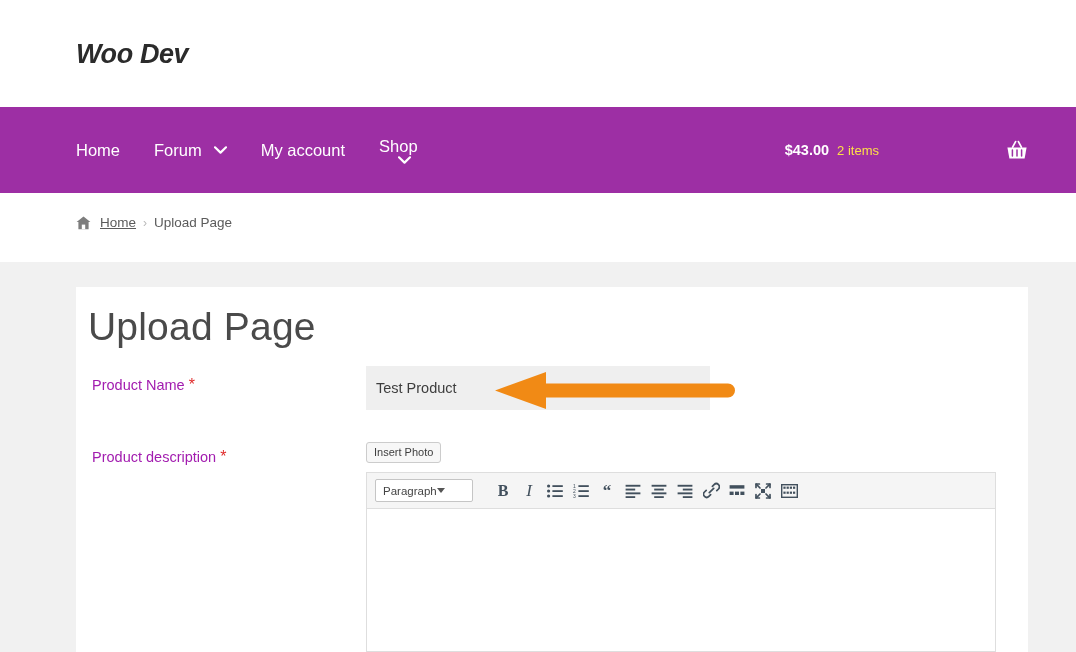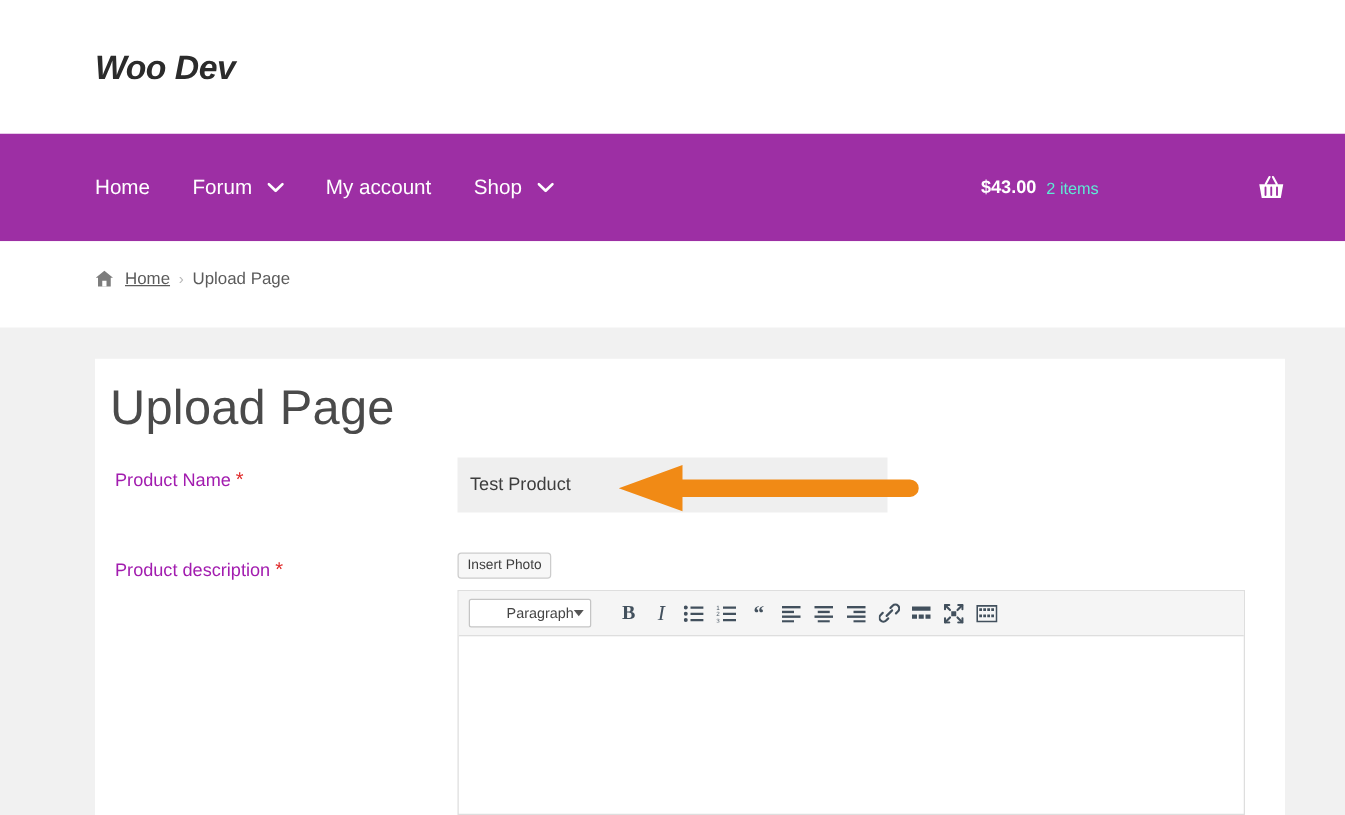--- a/index.html
+++ b/index.html
@@ -40,29 +40,29 @@
   
   .main-nav {
     position: absolute; left: 0; top: 107px; width: 1076px; height: 86px;
     background: #9d2fa4;
   }
   .nav-links { position: absolute; left: 76px; top: 0; height: 86px; display: flex; align-items: center; }
   .nav-item {
     display: flex; align-items: center; color: #ffffff; font-size: 16.5px;
     margin-right: 34px; cursor: pointer; white-space: nowrap;
   }
-  .nav-item:last-child { margin-right: 0; }
+  .nav-item:last-child { margin-right: 0; flex-direction: column; }
   .nav-label { color: #ffffff; }
   .chev { margin-left: 12px; display: block; width: 13px; height: 8px; }
   .cart-area {
     position: absolute; right: 48px; top: 0; height: 86px;
     display: flex; align-items: center;
   }
   .cart-total { color: #ffffff; font-size: 14.5px; font-weight: bold; }
-  .cart-count { color: #5eead4; font-size: 13px; margin-left: 8px; }
+  .cart-count { color: #fde047; font-size: 13px; margin-left: 8px; }
   .cart-icon { margin-left: 127px; width: 22px; height: 20px; display: block; }
 
   
   .breadcrumb-bar {
     position: absolute; left: 0; top: 193px; width: 1076px; height: 69px;
     background: #ffffff;
   }
   .breadcrumb {
     position: absolute; left: 76px; top: 22px; display: flex; align-items: center;
     font-size: 13.5px; color: #5b5b5b;
@@ -113,21 +113,21 @@
   .editor {
     position: absolute; left: 290px; top: 185px; width: 630px; height: 180px;
     border: 1px solid #dedede; background: #ffffff;
   }
   .editor-toolbar {
     height: 36px; background: #f5f5f5; border-bottom: 1px solid #dedede;
     display: flex; align-items: center; padding: 0 8px;
   }
   .format-select {
     width: 98px; height: 23px; background: #ffffff; border: 1px solid #c5c5c5;
-    border-radius: 2px; display: flex; align-items: center; justify-content: flex-end;
+    border-radius: 2px; display: flex; align-items: center; justify-content: flex-start;
     padding: 0 5px 0 7px; font-size: 11.5px; color: #444444; cursor: pointer;
     margin-right: 17px;
   }
   .select-caret { width: 0; height: 0; border-left: 4px solid transparent;
     border-right: 4px solid transparent; border-top: 5px solid #555555; display: block; }
   .tb-btn {
     width: 26px; height: 26px; display: flex; align-items: center; justify-content: center;
     cursor: pointer; color: #42505d; flex: 0 0 auto;
   }
   .tb-btn svg { display: block; }

